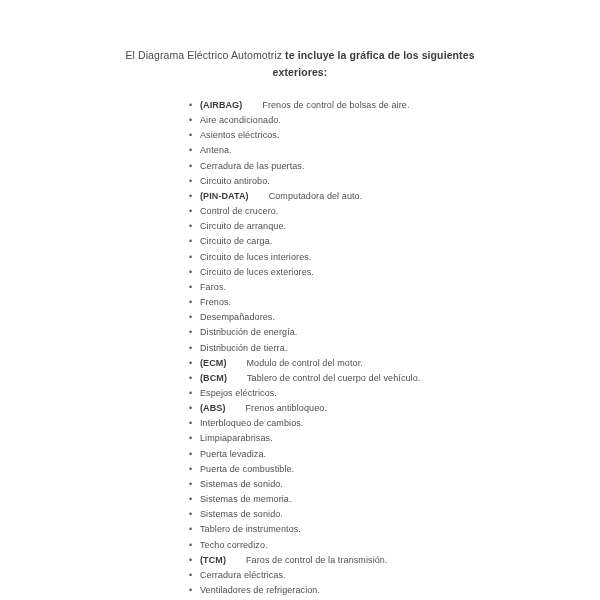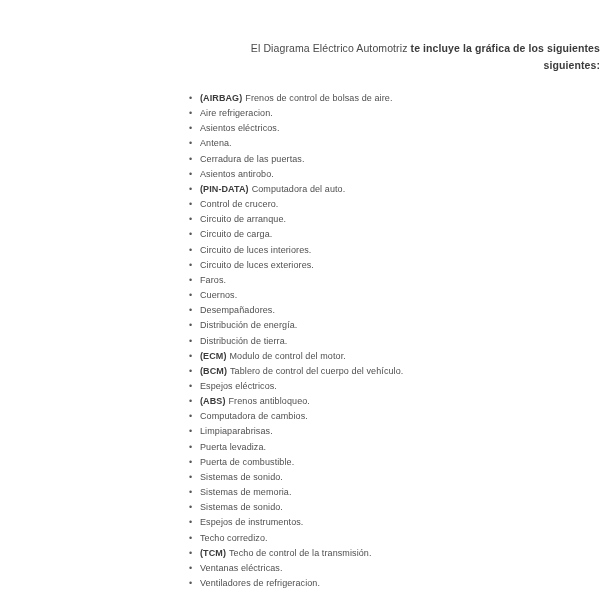--- a/index.html
+++ b/index.html
@@ -10,25 +10,26 @@
     font-family: "Liberation Sans", sans-serif;
     overflow: hidden;
   }
   .page {
     width: 600px;
     height: 600px;
     padding-top: 40px;
     background: #ffffff;
   }
   .title {
-    text-align: right;
+    text-align: center;
     font-size: 10.5px;
     line-height: 17px;
     color: #3f3f3f;
     letter-spacing: 0.1px;
+    margin-top: 7px;
   }
   .title .t-regular {
     font-weight: 400;
     color: #4a4a4a;
   }
   .title .t-bold {
     font-weight: 700;
     color: #3b3b3b;
   }
   .components {
@@ -46,59 +47,59 @@
   }
   .components li .bullet {
     position: absolute;
     left: 0;
     top: 0;
     color: #555555;
   }
   .components li .kw {
     font-weight: 700;
     color: #3b3b3b;
-    margin-right: 3px;
+    margin-right: 20px;
   }
 </style>
 </head>
 <body>
 
 <div class="page">
 
   <div class="title">
     <span class="t-regular">El Diagrama Eléctrico Automotriz</span>
     <span class="t-bold">te incluye la gráfica de los siguientes</span>
     <br>
-    <span class="t-bold">siguientes:</span>
+    <span class="t-bold">exteriores:</span>
   </div>
 
   <ul class="components">
 
       <li>
         <span class="bullet">•</span><span class="kw">(AIRBAG)</span><span class="txt">Frenos de control de bolsas de aire.</span>
       </li>
 
       <li>
-        <span class="bullet">•</span><span class="txt">Aire refrigeracion.</span>
+        <span class="bullet">•</span><span class="txt">Aire acondicionado.</span>
       </li>
 
       <li>
         <span class="bullet">•</span><span class="txt">Asientos eléctricos.</span>
       </li>
 
       <li>
         <span class="bullet">•</span><span class="txt">Antena.</span>
       </li>
 
       <li>
         <span class="bullet">•</span><span class="txt">Cerradura de las puertas.</span>
       </li>
 
       <li>
-        <span class="bullet">•</span><span class="txt">Asientos antirobo.</span>
+        <span class="bullet">•</span><span class="txt">Circuito antirobo.</span>
       </li>
 
       <li>
         <span class="bullet">•</span><span class="kw">(PIN-DATA)</span><span class="txt">Computadora del auto.</span>
       </li>
 
       <li>
         <span class="bullet">•</span><span class="txt">Control de crucero.</span>
       </li>
 
@@ -116,21 +117,21 @@
 
       <li>
         <span class="bullet">•</span><span class="txt">Circuito de luces exteriores.</span>
       </li>
 
       <li>
         <span class="bullet">•</span><span class="txt">Faros.</span>
       </li>
 
       <li>
-        <span class="bullet">•</span><span class="txt">Cuernos.</span>
+        <span class="bullet">•</span><span class="txt">Frenos.</span>
       </li>
 
       <li>
         <span class="bullet">•</span><span class="txt">Desempañadores.</span>
       </li>
 
       <li>
         <span class="bullet">•</span><span class="txt">Distribución de energía.</span>
       </li>
 
@@ -148,21 +149,21 @@
 
       <li>
         <span class="bullet">•</span><span class="txt">Espejos eléctricos.</span>
       </li>
 
       <li>
         <span class="bullet">•</span><span class="kw">(ABS)</span><span class="txt">Frenos antibloqueo.</span>
       </li>
 
       <li>
-        <span class="bullet">•</span><span class="txt">Computadora de cambios.</span>
+        <span class="bullet">•</span><span class="txt">Interbloqueo de cambios.</span>
       </li>
 
       <li>
         <span class="bullet">•</span><span class="txt">Limpiaparabrisas.</span>
       </li>
 
       <li>
         <span class="bullet">•</span><span class="txt">Puerta levadiza.</span>
       </li>
 
@@ -176,33 +177,33 @@
 
       <li>
         <span class="bullet">•</span><span class="txt">Sistemas de memoria.</span>
       </li>
 
       <li>
         <span class="bullet">•</span><span class="txt">Sistemas de sonido.</span>
       </li>
 
       <li>
-        <span class="bullet">•</span><span class="txt">Espejos de instrumentos.</span>
+        <span class="bullet">•</span><span class="txt">Tablero de instrumentos.</span>
       </li>
 
       <li>
         <span class="bullet">•</span><span class="txt">Techo corredizo.</span>
       </li>
 
       <li>
-        <span class="bullet">•</span><span class="kw">(TCM)</span><span class="txt">Techo de control de la transmisión.</span>
-      </li>
-
-      <li>
-        <span class="bullet">•</span><span class="txt">Ventanas eléctricas.</span>
+        <span class="bullet">•</span><span class="kw">(TCM)</span><span class="txt">Faros de control de la transmisión.</span>
+      </li>
+
+      <li>
+        <span class="bullet">•</span><span class="txt">Cerradura eléctricas.</span>
       </li>
 
       <li>
         <span class="bullet">•</span><span class="txt">Ventiladores de refrigeracion.</span>
       </li>
     </ul>
 
 </div>
 
 </body></html>

